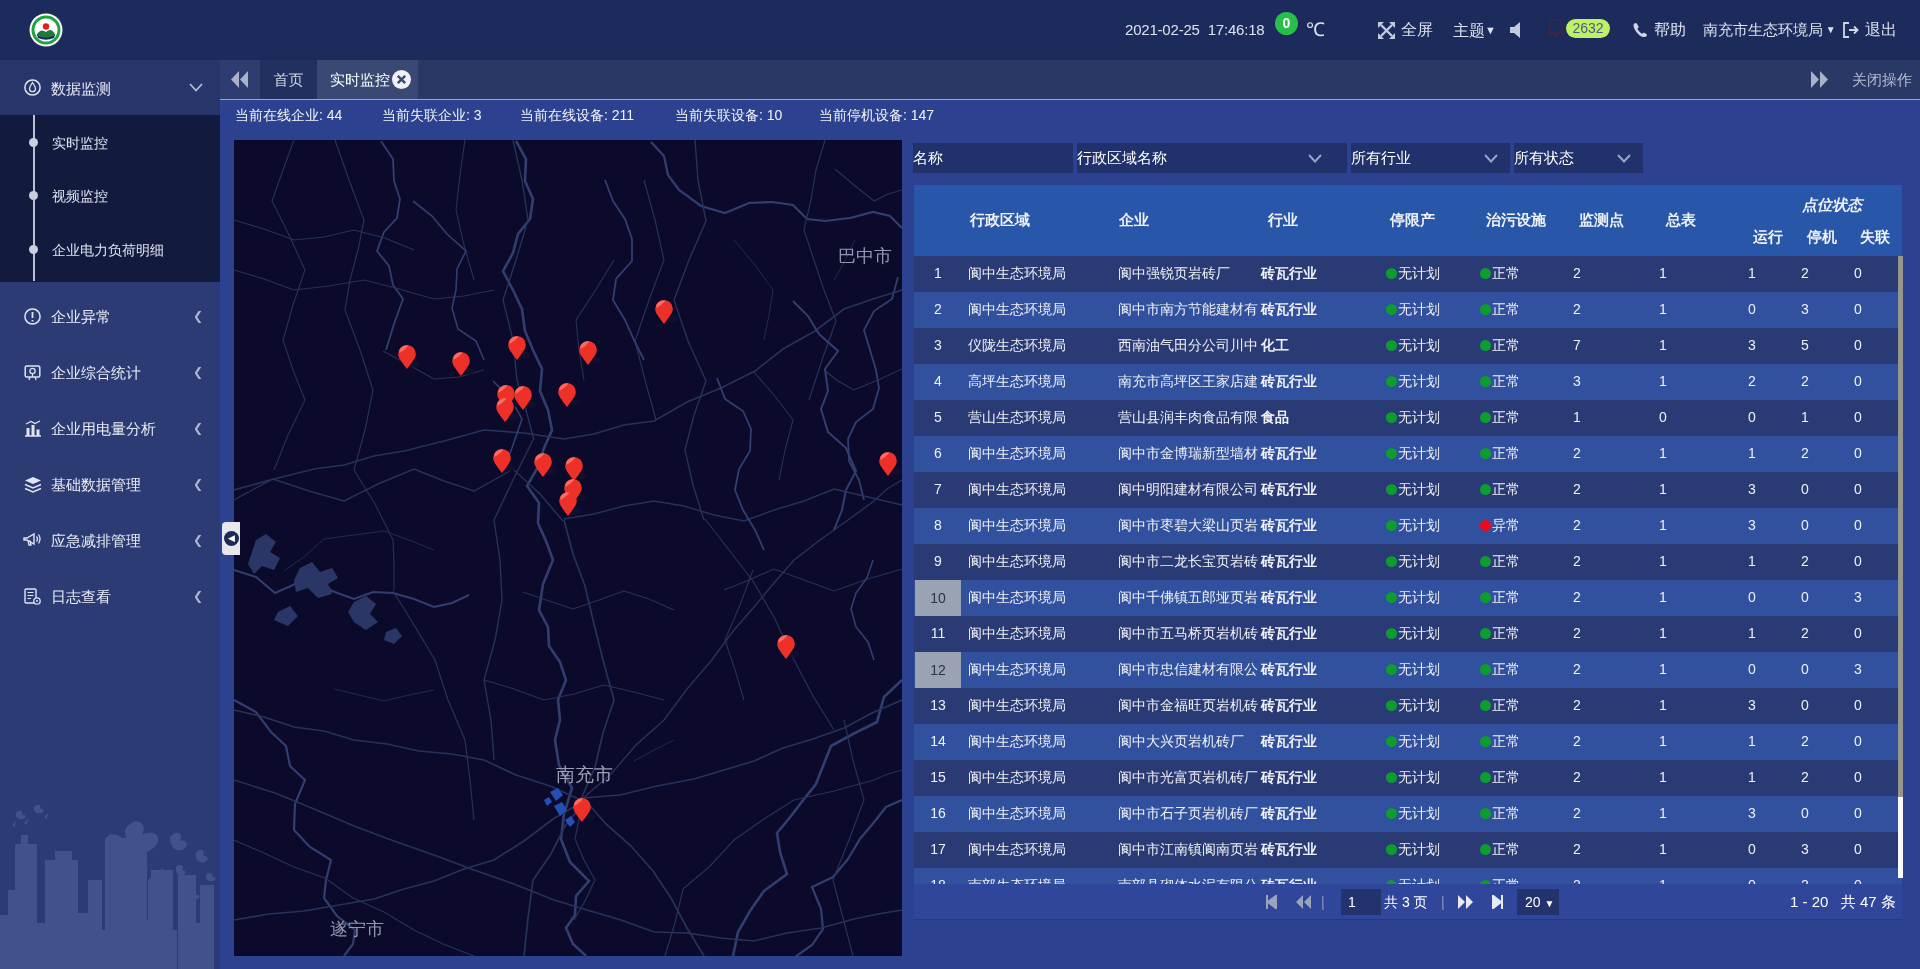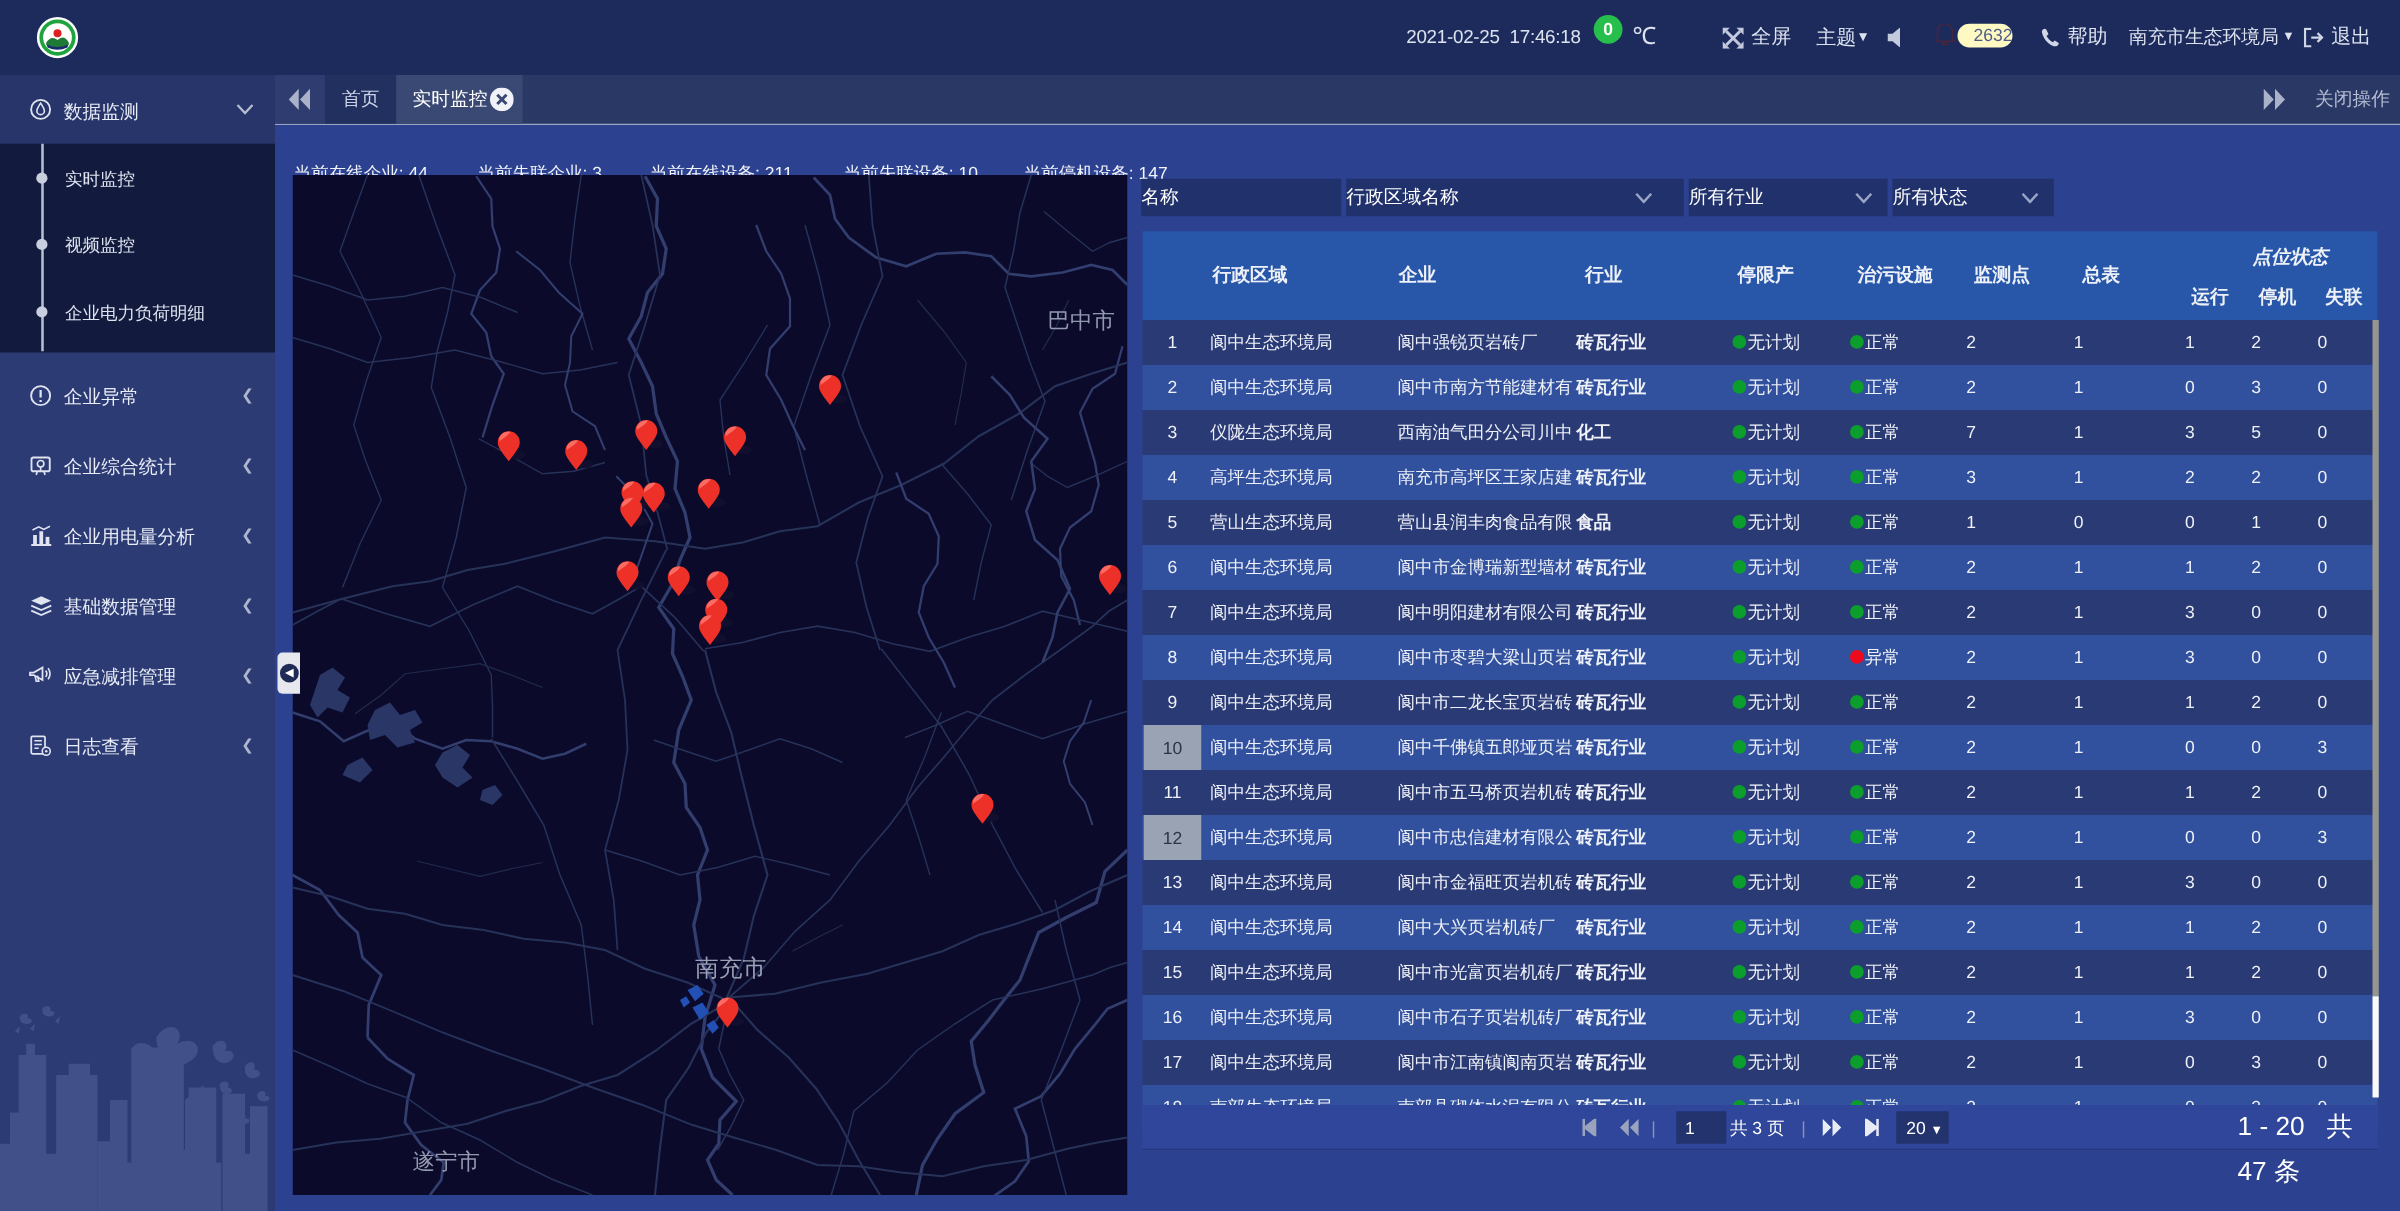--- a/index.html
+++ b/index.html
@@ -8,21 +8,21 @@
 #header { position:absolute; left:0; top:0; width:1920px; height:60px; background:#1c2b5c; }
 #title { position:absolute; left:84px; top:0; height:60px; line-height:60px; color:#fff; font-size:25px; font-weight:bold; letter-spacing:1px; }
 .htxt { position:absolute; top:0; height:60px; line-height:60px; color:#dde2ef; font-size:16px; }
 #sidebar { position:absolute; left:0; top:60px; width:220px; height:909px; background:#2d3b75; overflow:hidden; }
 #subblock { position:absolute; left:0; top:0px; width:220px; height:222px; background:#121b3e; }
 #menurow1 { position:absolute; left:0; top:0; width:220px; height:55px; background:#28356a; }
 .mi { position:absolute; left:51px; color:#e8ecf6; font-size:15px; }
 .mi2 { position:absolute; left:52px; color:#dfe4f0; font-size:14px; }
 .chev { position:absolute; color:#aeb6cf; font-size:12px; }
 #tabstrip { position:absolute; left:220px; top:60px; width:1700px; height:40px; background:#2a3866; border-bottom:1px solid #9aa5c2; }
-.stat { position:absolute; top:130px; color:#f2f4fa; font-size:14px; }
+.stat { position:absolute; top:107px; color:#f2f4fa; font-size:14px; }
 .fbox { position:absolute; top:143px; height:30px; background:#20316b; color:#fff; font-size:15px; line-height:30px; padding-left:0; }
 .fchev { position:absolute; top:11px; right:12px; width:14px; height:9px; }
 .fchev svg { display:block; }
 #thead { position:absolute; left:914px; top:185px; width:988px; height:71px; background:#2857a9; color:#eef1f8; font-weight:bold; font-size:15px; }
 .th { position:absolute; top:26px; }
 .row { position:absolute; left:914px; width:988px; height:36px; color:#eef1f8; font-size:14px; }
 .row div { position:absolute; top:9px; }
 .odd { background:#2a3a74; }
 .even { background:#31509e; }
 .num { width:48px; text-align:center; left:0; }
@@ -70,21 +70,21 @@
       </g>
   </svg>
   <div class="htxt" style="left:1401px">全屏</div>
   <div class="htxt" style="left:1453px">主题<span style="font-size:11px;vertical-align:2px">▼</span></div>
   <svg class="abs" style="left:1510px;top:22px" width="15" height="16" viewBox="0 0 15 16">
       <path d="M0 5 L4 5 L10 0 L10 16 L4 11 L0 11 Z" fill="#c3cadd"></path>
     </svg>
   <svg class="abs" style="left:1548px;top:19px" width="16" height="18" viewBox="0 0 16 18">
       <path d="M8 0 C4 0 2 3 2 7 L2 12 L0 14 L16 14 L14 12 L14 7 C14 3 12 0 8 0 Z M6 15 A2 2 0 0 0 10 15 Z" fill="none" stroke="#46263e" stroke-width="1.3"></path>
     </svg>
-  <div class="abs" style="left:1566px;top:19px;width:44px;height:19px;border-radius:10px;background:#fef9c3;color:#4e5d85;font-size:14px;text-align:right;line-height:19px">2632</div>
+  <div class="abs" style="left:1566px;top:19px;width:44px;height:19px;border-radius:10px;background:#bef264;color:#4e5d85;font-size:14px;text-align:center;line-height:19px">2632</div>
   <svg class="abs" style="left:1632px;top:22px" width="16" height="16" viewBox="0 0 16 16">
       <path d="M3.3 1 C2 1.6 1.2 2.6 1.6 4.2 C2.3 7.2 4 10 6.6 12.4 C9 14.6 11.5 15.4 13 15 C14.3 14.6 15 13.6 15 12.4 L11.8 10.4 L10.2 11.8 C8.6 11 6.3 8.8 5.3 6.8 L6.8 5.2 L4.9 1.4 Z" fill="#d0d6e6"></path>
     </svg>
   <div class="htxt" style="left:1654px">帮助</div>
   <div class="htxt" style="left:1703px;font-size:15px">南充市生态环境局<span style="font-size:10px;vertical-align:2px">&nbsp;▼</span></div>
   <svg class="abs" style="left:1843px;top:22px" width="16" height="16" viewBox="0 0 16 16">
       <path d="M6 1 L1 1 L1 15 L6 15" fill="none" stroke="#d0d6e6" stroke-width="1.8"></path>
       <path d="M6 8 L14 8 M11 4.5 L14.6 8 L11 11.5" fill="none" stroke="#d0d6e6" stroke-width="1.8"></path>
     </svg>
   <div class="htxt" style="left:1865px">退出</div>
@@ -662,21 +662,21 @@
   <div class="pgi" style="left:427px;top:5px;width:40px;height:26px;background:#22336e;color:#fff;line-height:26px;padding-left:7px">1</div>
   <div class="pgi" style="left:470px;color:#fff;font-size:14px">共 3 页</div>
   <div class="pgi" style="left:527px;color:#8b95b3">|</div>
   <svg class="pgsvg" style="left:544px;top:11px" width="15" height="14" viewBox="0 0 15 14">
       <path d="M0 0 L0 14 L7 7 Z M8 0 L8 14 L15 7 Z" fill="#e8ebf3"></path>
     </svg>
   <svg class="pgsvg" style="left:578px;top:11px" width="12" height="14" viewBox="0 0 12 14">
       <path d="M0 0 L0 14 L9 7 Z M10 0 L10 14" fill="#e8ebf3" stroke="#e8ebf3" stroke-width="2"></path>
     </svg>
   <div class="pgi" style="left:603px;top:5px;width:42px;height:26px;background:#22336e;color:#fff;line-height:26px;padding-left:8px">20 <span style="font-size:10px">▼</span></div>
-  <div class="pgi" style="left:876px;color:#fff;font-size:21px">1 - 20&nbsp;&nbsp; 共 47 条</div>
+  <div class="pgi" style="left:876px;color:#fff;font-size:15px">1 - 20&nbsp;&nbsp; 共 47 条</div>
 </div>
 
 <div id="scrollbar">
   <div class="abs" style="left:0;top:0;width:5px;height:541px;background:#96968f"></div>
   <div class="abs" style="left:0;top:541px;width:5px;height:81px;background:#fafafa"></div>
 </div>
 
 <div id="handle">
   <div class="abs" style="left:2px;top:9px;width:15px;height:15px;border-radius:50%;background:#1e2b55;color:#fff;font-size:9px;text-align:center;line-height:15px">◀</div>
 </div>

